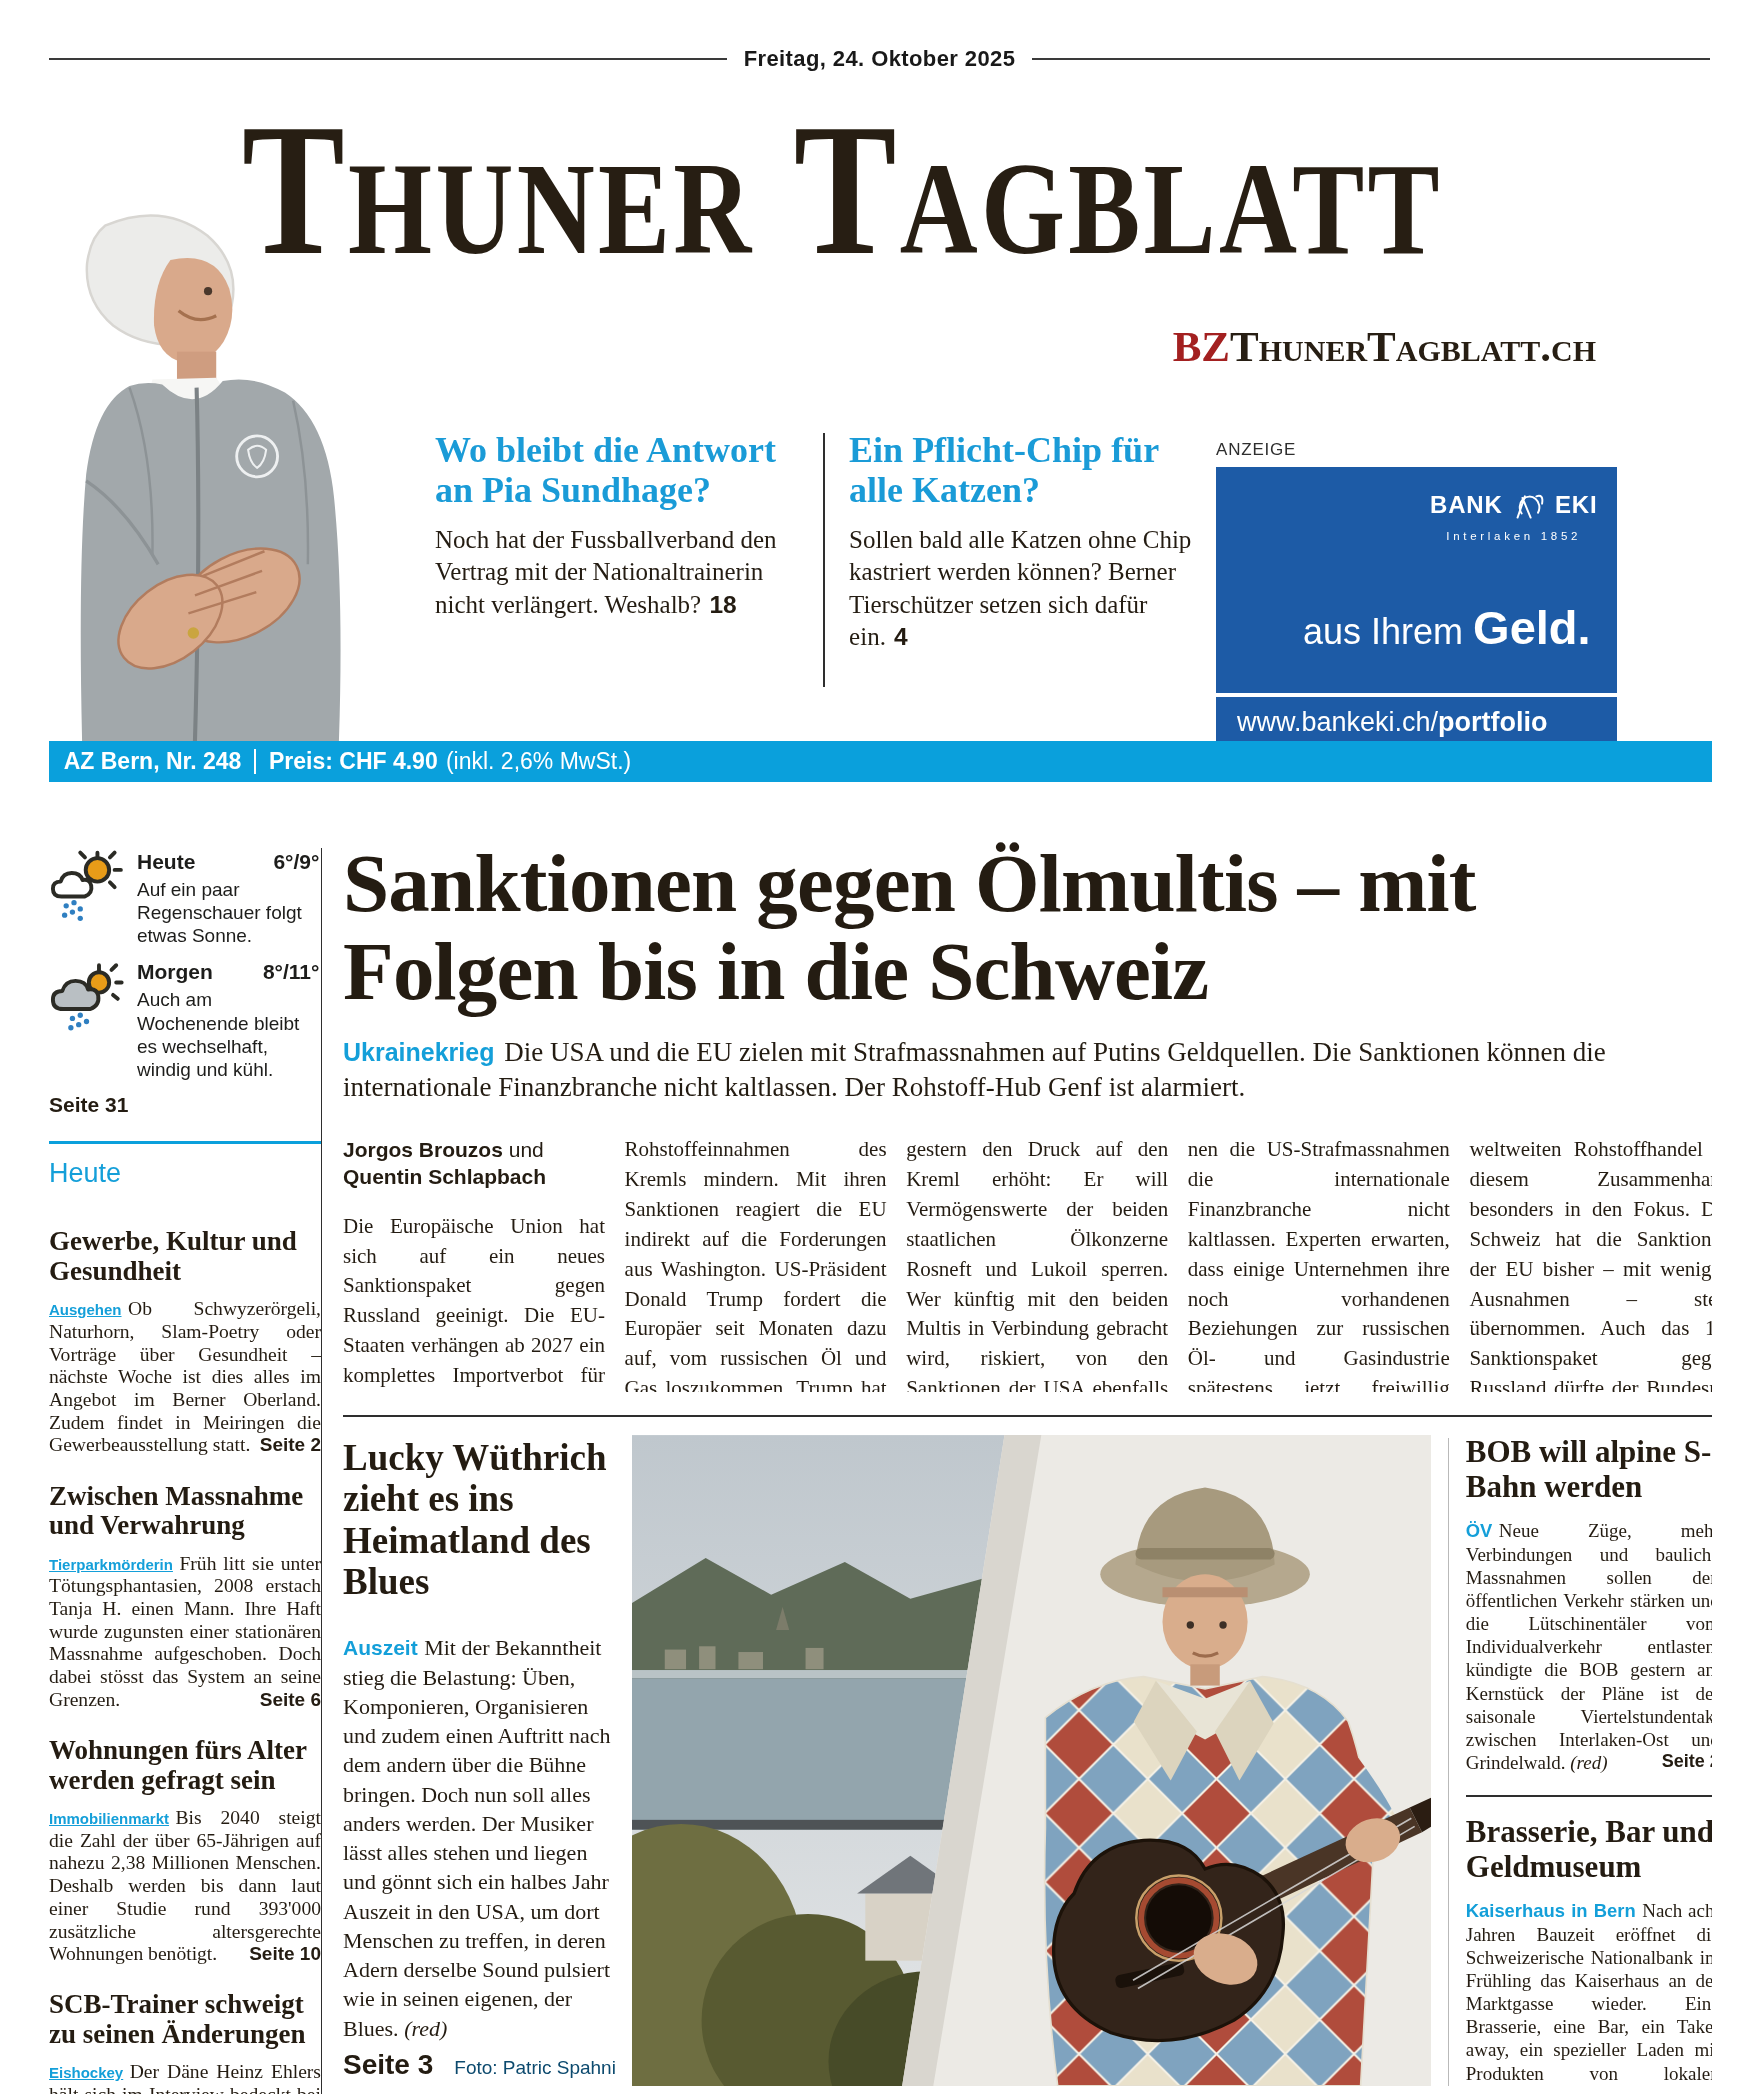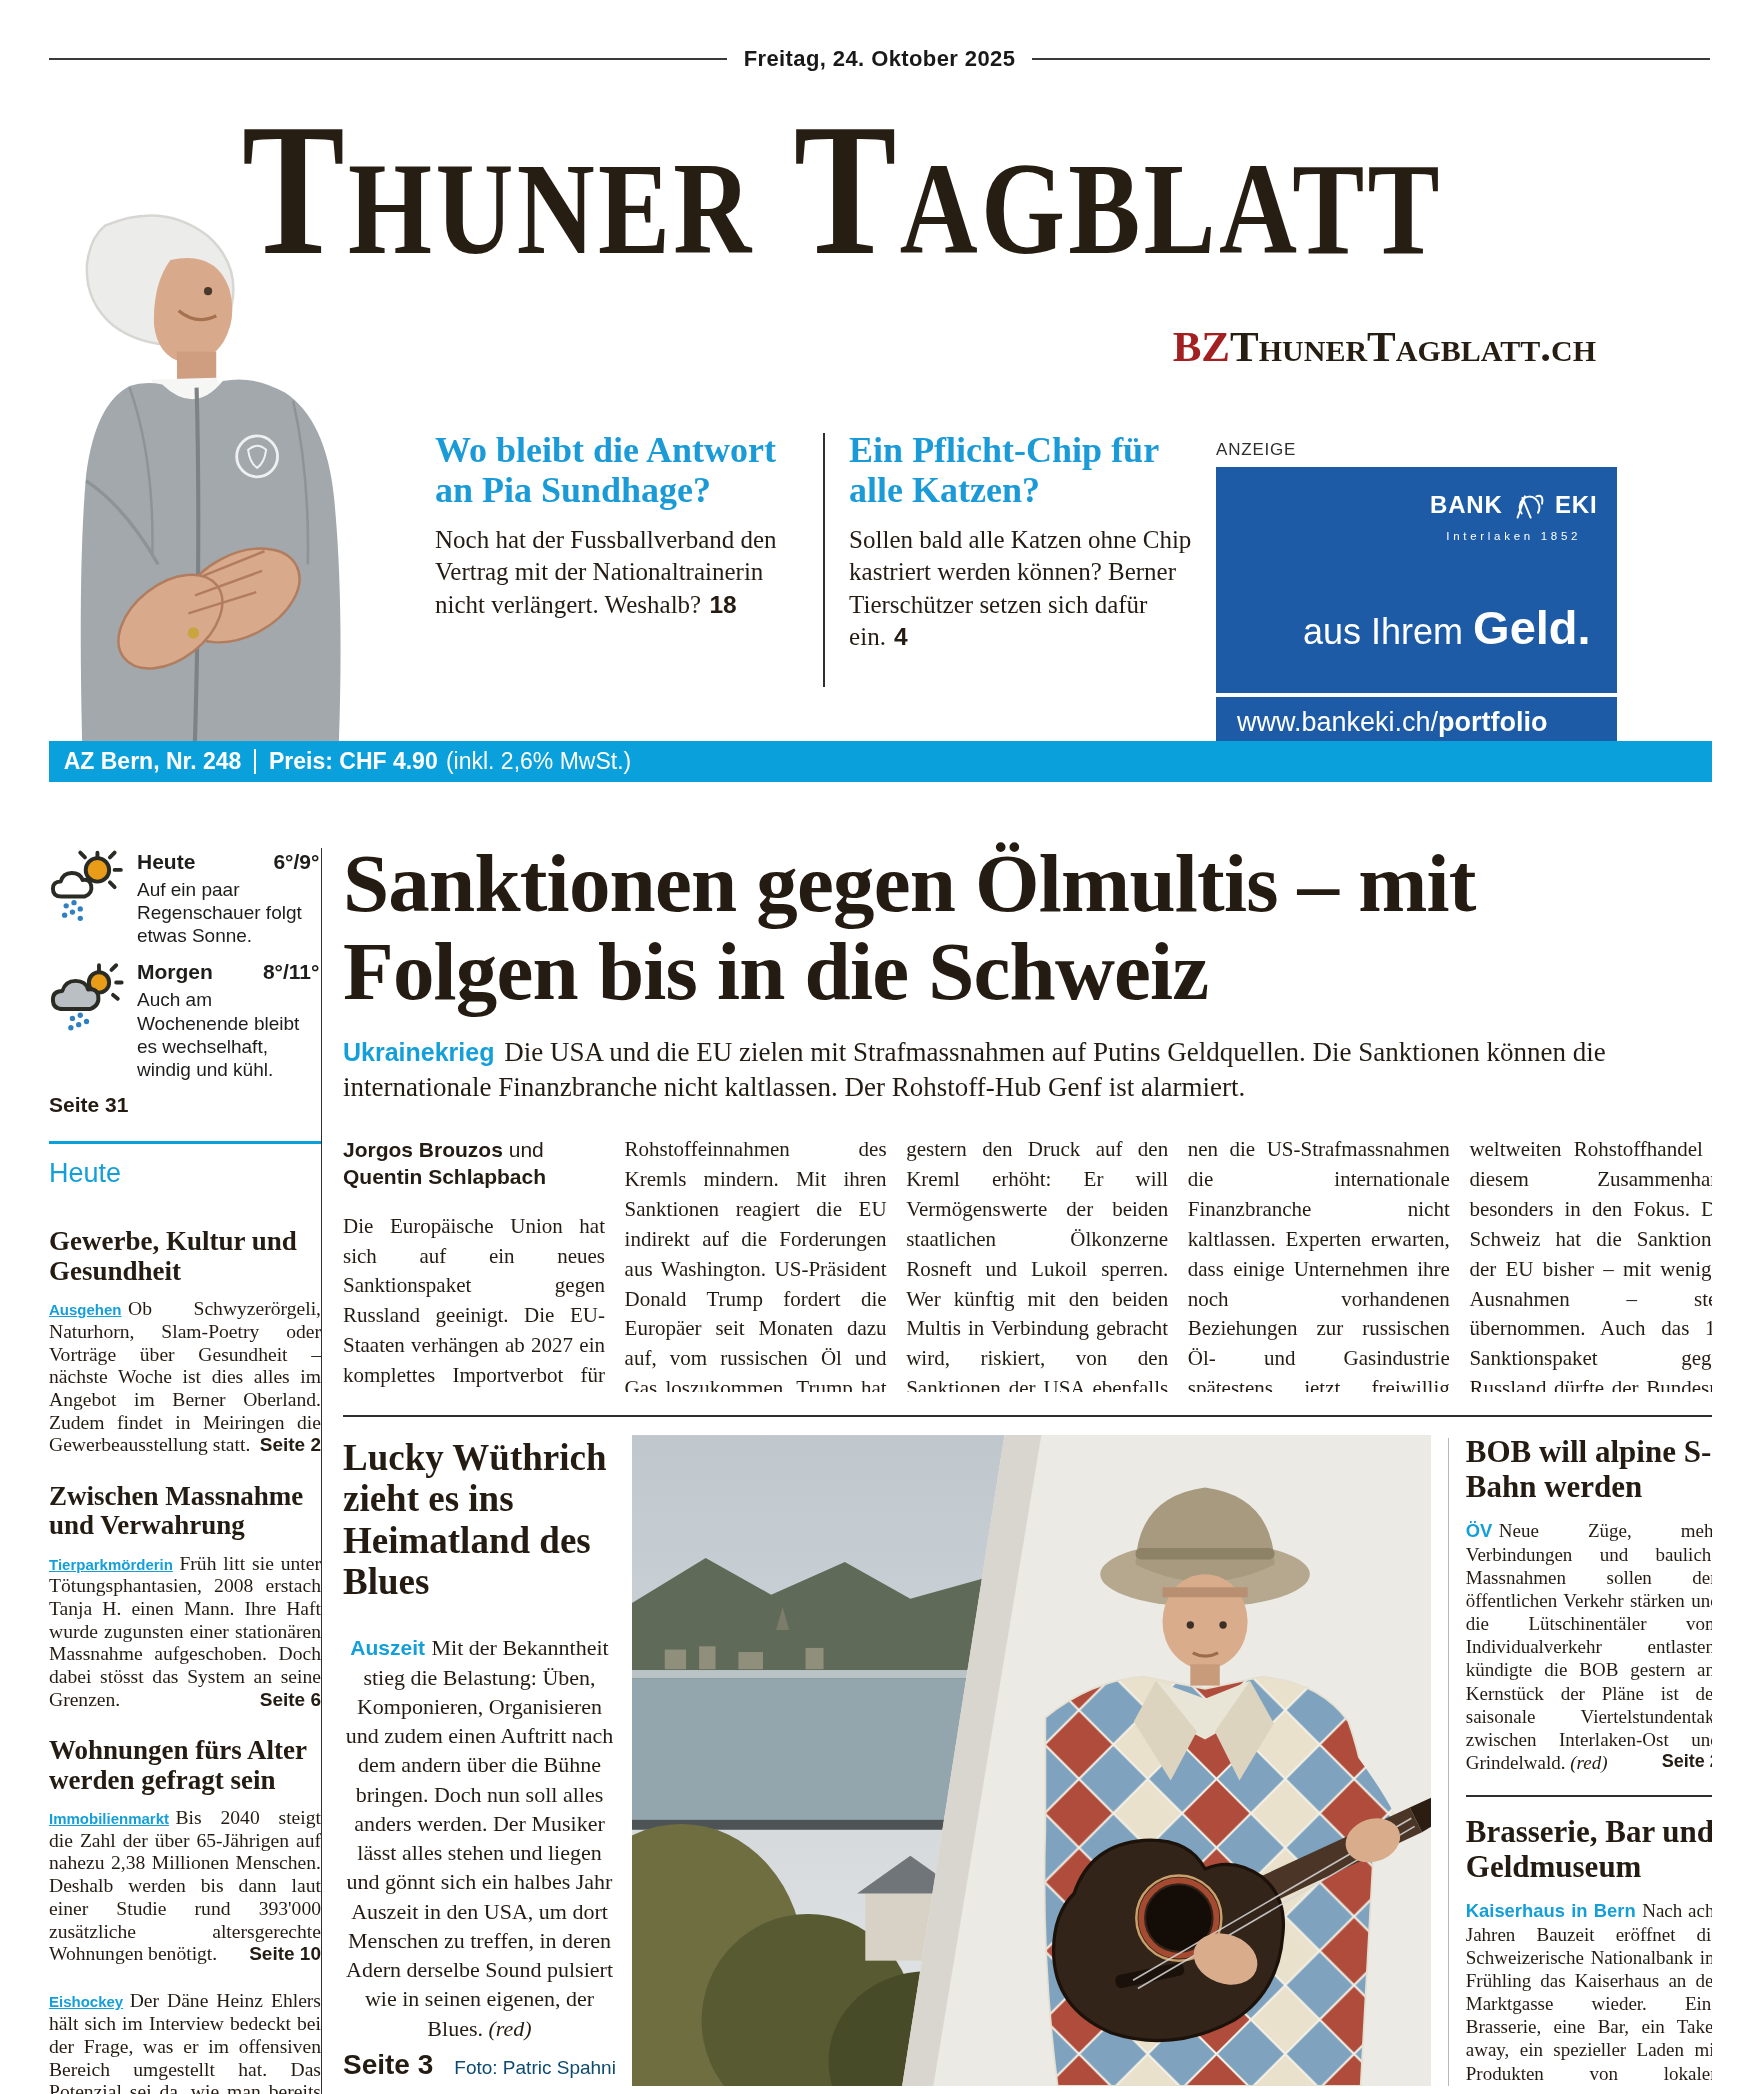--- a/index.html
+++ b/index.html
@@ -76,21 +76,21 @@
 
   
   .main{position:absolute;left:321px;top:848px;width:1391px;height:1247px;border-left:1.6px solid #2e2e2e;padding-left:21px;}
   .main h1{margin:-8.2px 0 19.6px;font-family:"Liberation Serif",serif;font-weight:bold;font-size:83px;line-height:1.06;letter-spacing:-0.8px;}
   .lead{margin:0 0 31px;font-family:"Liberation Serif",serif;font-size:27px;line-height:1.28;}
   .lead .kicker{font-size:25px;padding-right:9.8px;}
   .cols{display:flex;gap:19.6px;height:257px;overflow:hidden;}
   .col{width:262px;flex:none;}
   .byline{margin:1.6px 0 21px;font-size:21px;line-height:1.28;font-weight:normal;}
   .byline b{font-weight:bold;}
-  .body{margin:0;font-family:"Liberation Serif",serif;font-size:21px;line-height:1.42;text-align:center;}
+  .body{margin:0;font-family:"Liberation Serif",serif;font-size:21px;line-height:1.42;}
   .j{text-align:justify;}
   .hmain{border:none;height:1.6px;background:#2e2e2e;margin:23px 0 0;}
 
   
   .bottom{display:flex;margin-top:18px;gap:16.4px;height:651px;overflow:hidden;}
   .music{width:273px;flex:none;}
   .music h2{margin:1.6px 0 31px;font-family:"Liberation Serif",serif;font-weight:bold;font-size:37px;line-height:1.12;}
   .music .body{font-size:22px;line-height:1.33;}
   .music .kicker{font-size:21px;}
   .credit{font-style:italic;}
@@ -250,20 +250,21 @@
     </article>
     <article class="s-item">
       <h2>Zwischen Massnahme und Verwahrung</h2>
       <p><span class="kicker">Tierparkmörderin</span><span>Früh litt sie unter Tötungsphantasien, 2008 erstach Tanja H. einen Mann. Ihre Haft wurde zugunsten einer stationären Massnahme aufgeschoben. Doch dabei stösst das System an seine Grenzen.</span><span class="pageref">Seite 6</span></p>
     </article>
     <article class="s-item">
       <h2>Wohnungen fürs Alter werden gefragt sein</h2>
       <p><span class="kicker">Immobilienmarkt</span><span>Bis 2040 steigt die Zahl der über 65-Jährigen auf nahezu 2,38 Millionen Menschen. Deshalb werden bis dann laut einer Studie rund 393'000 zusätzliche altersgerechte Wohnungen benötigt.</span><span class="pageref">Seite 10</span></p>
     </article>
     <article class="s-item">
+      <h2>SCB-Trainer schweigt zu seinen Änderungen</h2>
       <p><span class="kicker">Eishockey</span><span>Der Däne Heinz Ehlers hält sich im Interview bedeckt bei der Frage, was er im offensiven Bereich umgestellt hat. Das Potenzial sei da, wie man bereits beim 5:0-Sieg in Ambri gesehen habe.</span></p>
     </article>
 
   </aside>
 
   <main class="main">
     <h1>Sanktionen gegen Ölmultis – mit Folgen bis in die Schweiz</h1>
     <p class="lead"><span class="kicker">Ukrainekrieg</span><span>Die USA und die EU zielen mit Strafmassnahmen auf Putins Geldquellen. Die Sanktionen können die internationale Finanzbranche nicht kaltlassen. Der Rohstoff-Hub Genf ist alarmiert.</span></p>
 
     <div class="cols">

